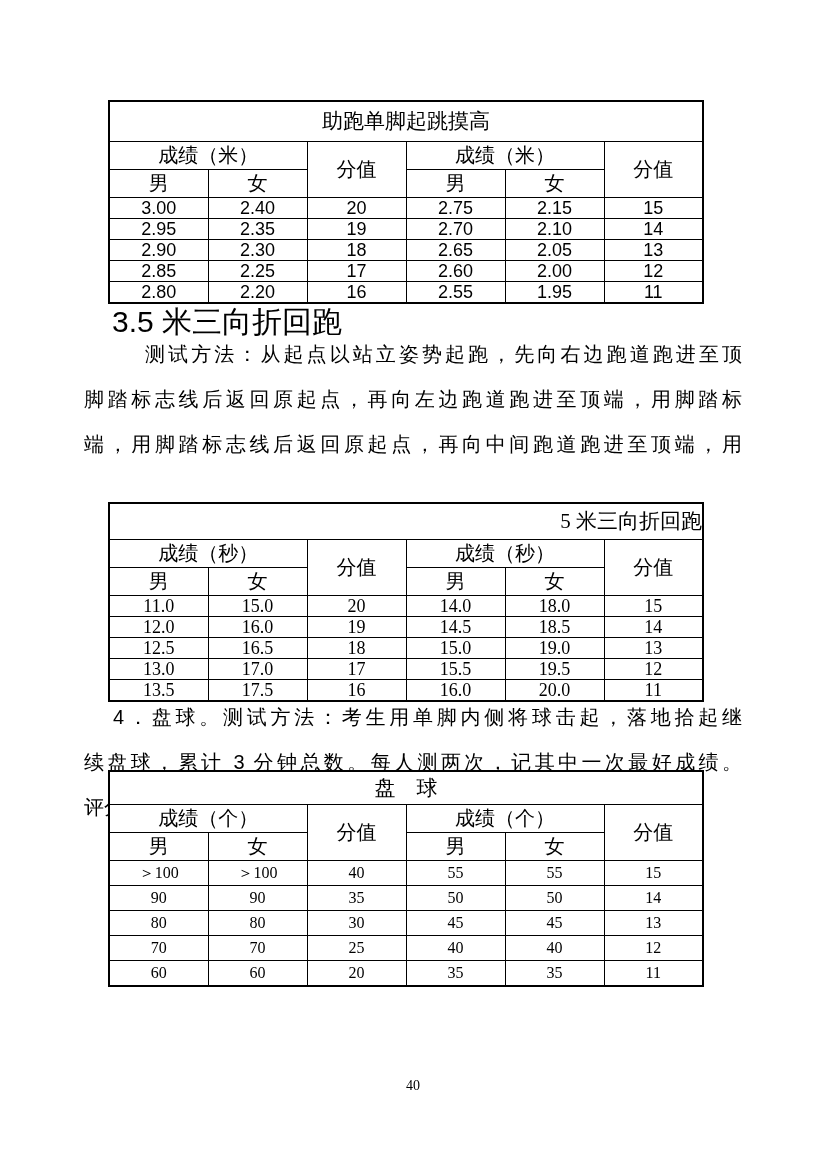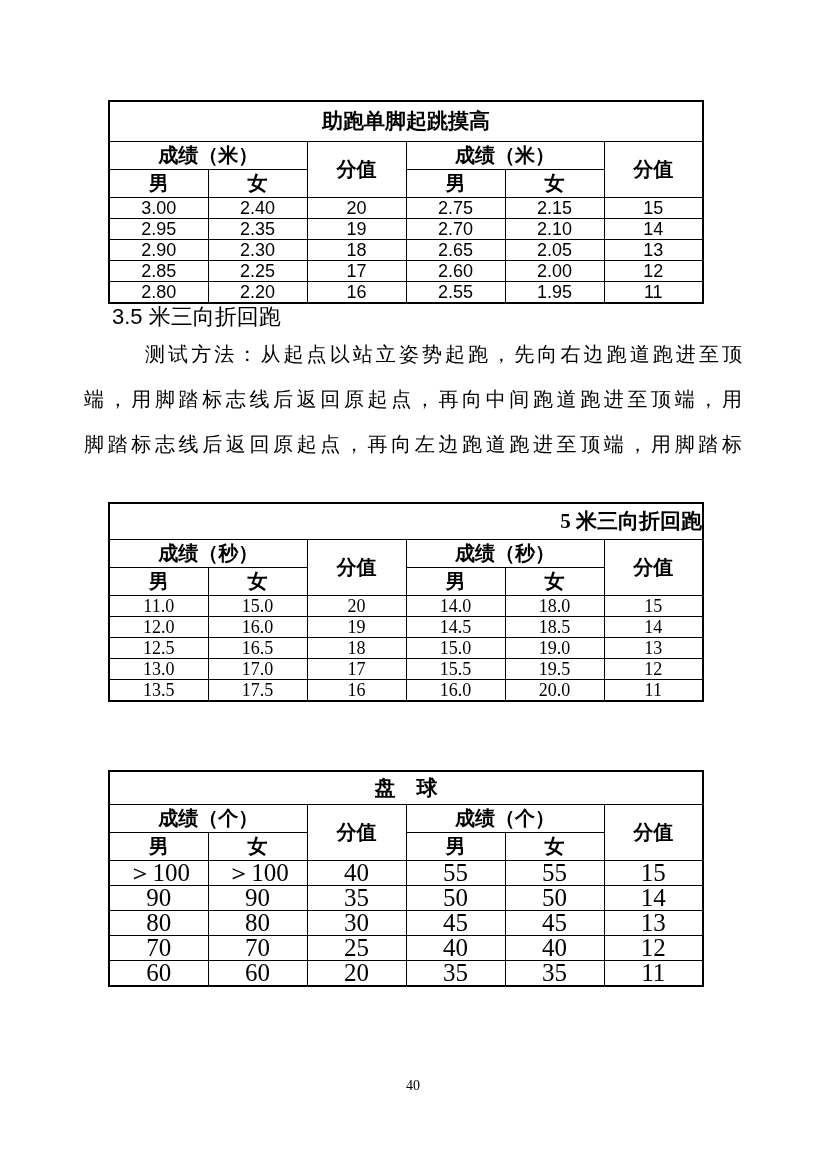--- a/index.html
+++ b/index.html
@@ -25,21 +25,21 @@
   }
   .score-table td {
     border: 1px solid #000;
     text-align: center;
     vertical-align: middle;
     padding: 0;
     overflow: hidden;
   }
   .score-table { border: 2px solid #000; }
   .score-table td.title-cell,
-  .score-table td.hdr { font-weight: bold; }
+  .score-table td.hdr { font-weight: normal; }
   .score-table td.title-cell { font-size: 21px; }
   .score-table td.hdr { font-size: 20px; }
 
   
   .t1 { top: 100px; font-family: "Liberation Sans", sans-serif; }
   .t1 .title-row td { height: 40px; }
   .t1 .group-row td { height: 27px; }
   .t1 .sex-row td   { height: 23px; }
   .t1 tbody td      { height: 20px; font-size: 18px; line-height: 20px; }
 
@@ -48,28 +48,28 @@
   .t2 .title-row td { height: 36px; text-align: right; }
   .t2 .group-row td { height: 28px; }
   .t2 .sex-row td   { height: 22px; }
   .t2 tbody td      { height: 20px; font-size: 18px; line-height: 20px; }
 
   
   .t3 { top: 770px; font-family: "Liberation Serif", serif; }
   .t3 .title-row td { height: 33px; }
   .t3 .group-row td { height: 28px; }
   .t3 .sex-row td   { height: 24px; }
-  .t3 tbody td      { height: 24px; font-size: 25px; line-height: 24px; }
+  .t3 tbody td      { height: 24px; font-size: 16px; line-height: 24px; }
 
   
   .section-heading {
     position: absolute;
     left: 112px;
     top: 302px;
-    font-size: 22px;
+    font-size: 30px;
     white-space: nowrap;
     text-align: center;
   }
   .para {
     position: absolute;
     left: 84px;
     width: 658px;
     font-size: 20px;
   }
   .para-1 { top: 332px; }
@@ -167,22 +167,22 @@
           <td>1.95</td>
           <td>11</td>
         </tr>
       </tbody>
   </table>
 
   <div class="section-heading">3.5 米三向折回跑</div>
 
   <div class="para para-1">
     <div class="pline indent-lg">测试方法：从起点以站立姿势起跑，先向右边跑道跑进至顶</div>
+    <div class="pline">脚踏标志线后返回原起点，再向左边跑道跑进至顶端，用脚踏标</div>
     <div class="pline">端，用脚踏标志线后返回原起点，再向中间跑道跑进至顶端，用</div>
-    <div class="pline">脚踏标志线后返回原起点，再向左边跑道跑进至顶端，用脚踏标</div>
   </div>
 
   <table class="score-table t2">
     <colgroup>
         <col>
         <col>
         <col>
         <col>
         <col>
         <col>
@@ -241,20 +241,25 @@
           <td>13.5</td>
           <td>17.5</td>
           <td>16</td>
           <td>16.0</td>
           <td>20.0</td>
           <td>11</td>
         </tr>
       </tbody>
   </table>
 
+  <div class="para para-2">
+    <div class="pline indent-sm">4．盘球。测试方法：考生用单脚内侧将球击起，落地拾起继</div>
+    <div class="pline">续盘球，累计 3 分钟总数。每人测两次，记其中一次最好成绩。</div>
+    <div class="pline lastline">评分标准如下：</div>
+  </div>
 
   <table class="score-table t3">
     <colgroup>
         <col>
         <col>
         <col>
         <col>
         <col>
         <col>
       </colgroup>

